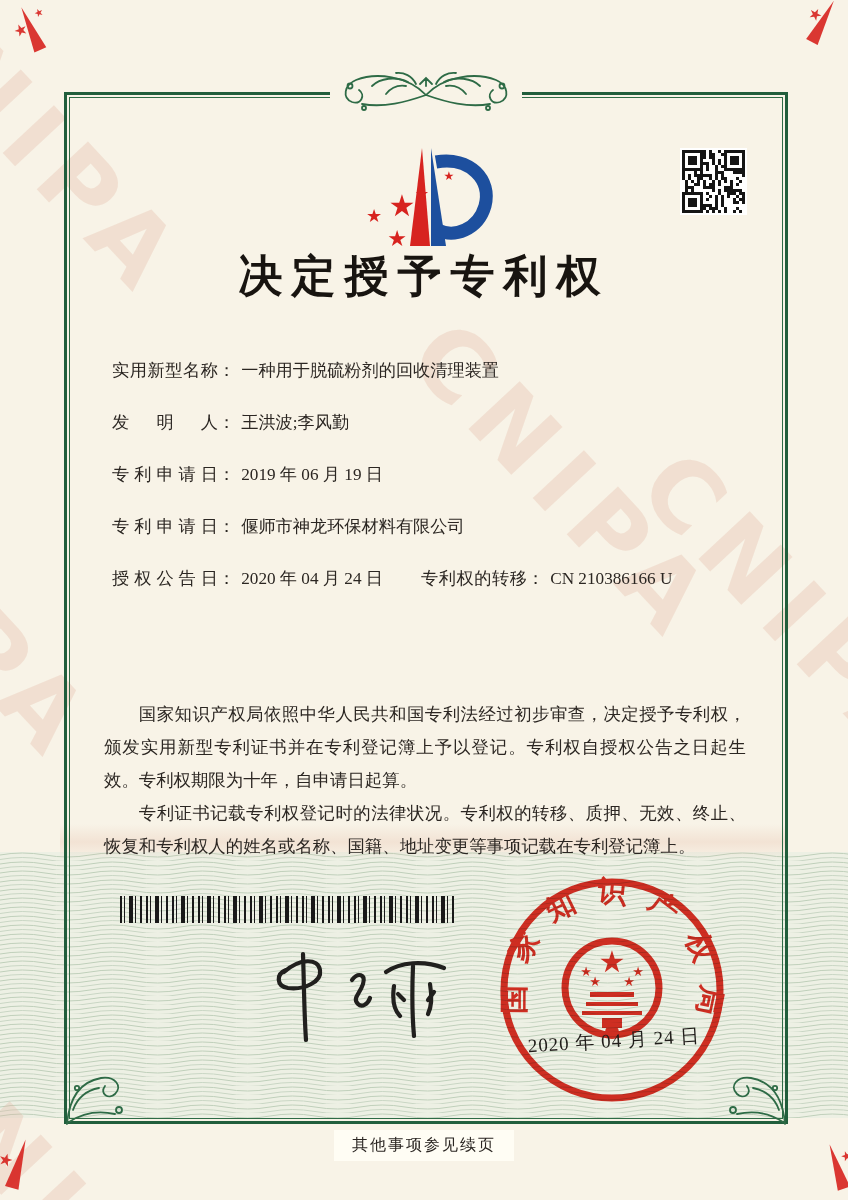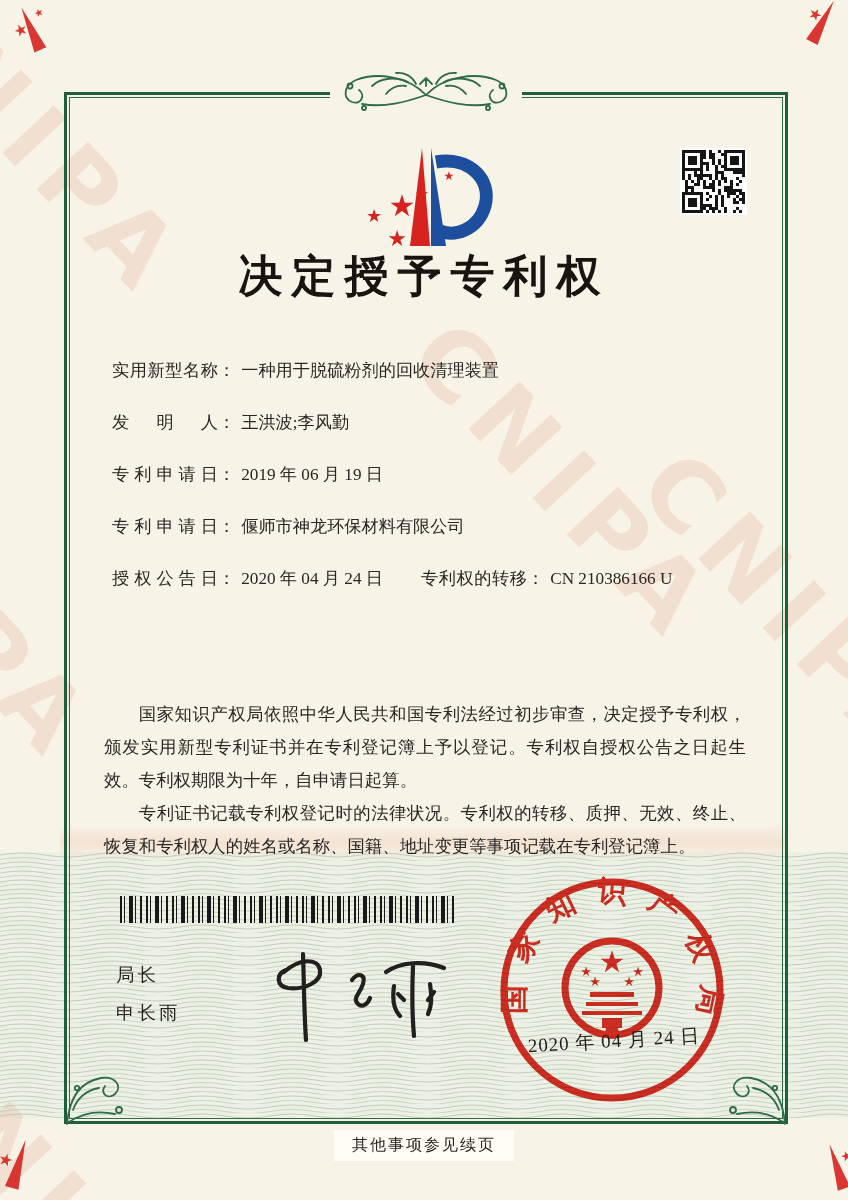--- a/index.html
+++ b/index.html
@@ -622,24 +622,20 @@
     </div>
   </div>
 
   <div class="bodytext">
     <p>国家知识产权局依照中华人民共和国专利法经过初步审查，决定授予专利权，颁发实用新型专利证书并在专利登记簿上予以登记。专利权自授权公告之日起生效。专利权期限为十年，自申请日起算。</p>
     <p>专利证书记载专利权登记时的法律状况。专利权的转移、质押、无效、终止、恢复和专利权人的姓名或名称、国籍、地址变更等事项记载在专利登记簿上。</p>
   </div>
 
   <div class="barcode"></div>
 
-  <div class="commissioner">
-    <div>局长</div>
-    <div>申长雨</div>
-  </div>
 
   <svg class="sig" width="215" height="105" viewBox="0 0 215 105">
     <g stroke="#21201e" stroke-width="4.2" fill="none" stroke-linecap="round" stroke-linejoin="round">
       <path d="M36 30 C 52 16, 70 16, 72 28 C 74 40, 56 48, 40 46 C 28 44, 28 32, 38 28"></path>
       <path d="M55 12 C 56 38, 56 70, 58 98"></path>
       <path d="M104 38 C 110 30, 118 32, 115 42 C 112 52, 104 56, 110 62 C 114 66, 120 62, 122 56"></path>
       <path d="M138 30 C 152 20, 176 18, 196 26"></path>
       <path d="M165 24 C 164 48, 164 72, 166 94"></path>
       <path d="M146 44 C 144 58, 146 68, 152 74"></path>
       <path d="M182 42 C 184 54, 184 64, 180 72"></path>

